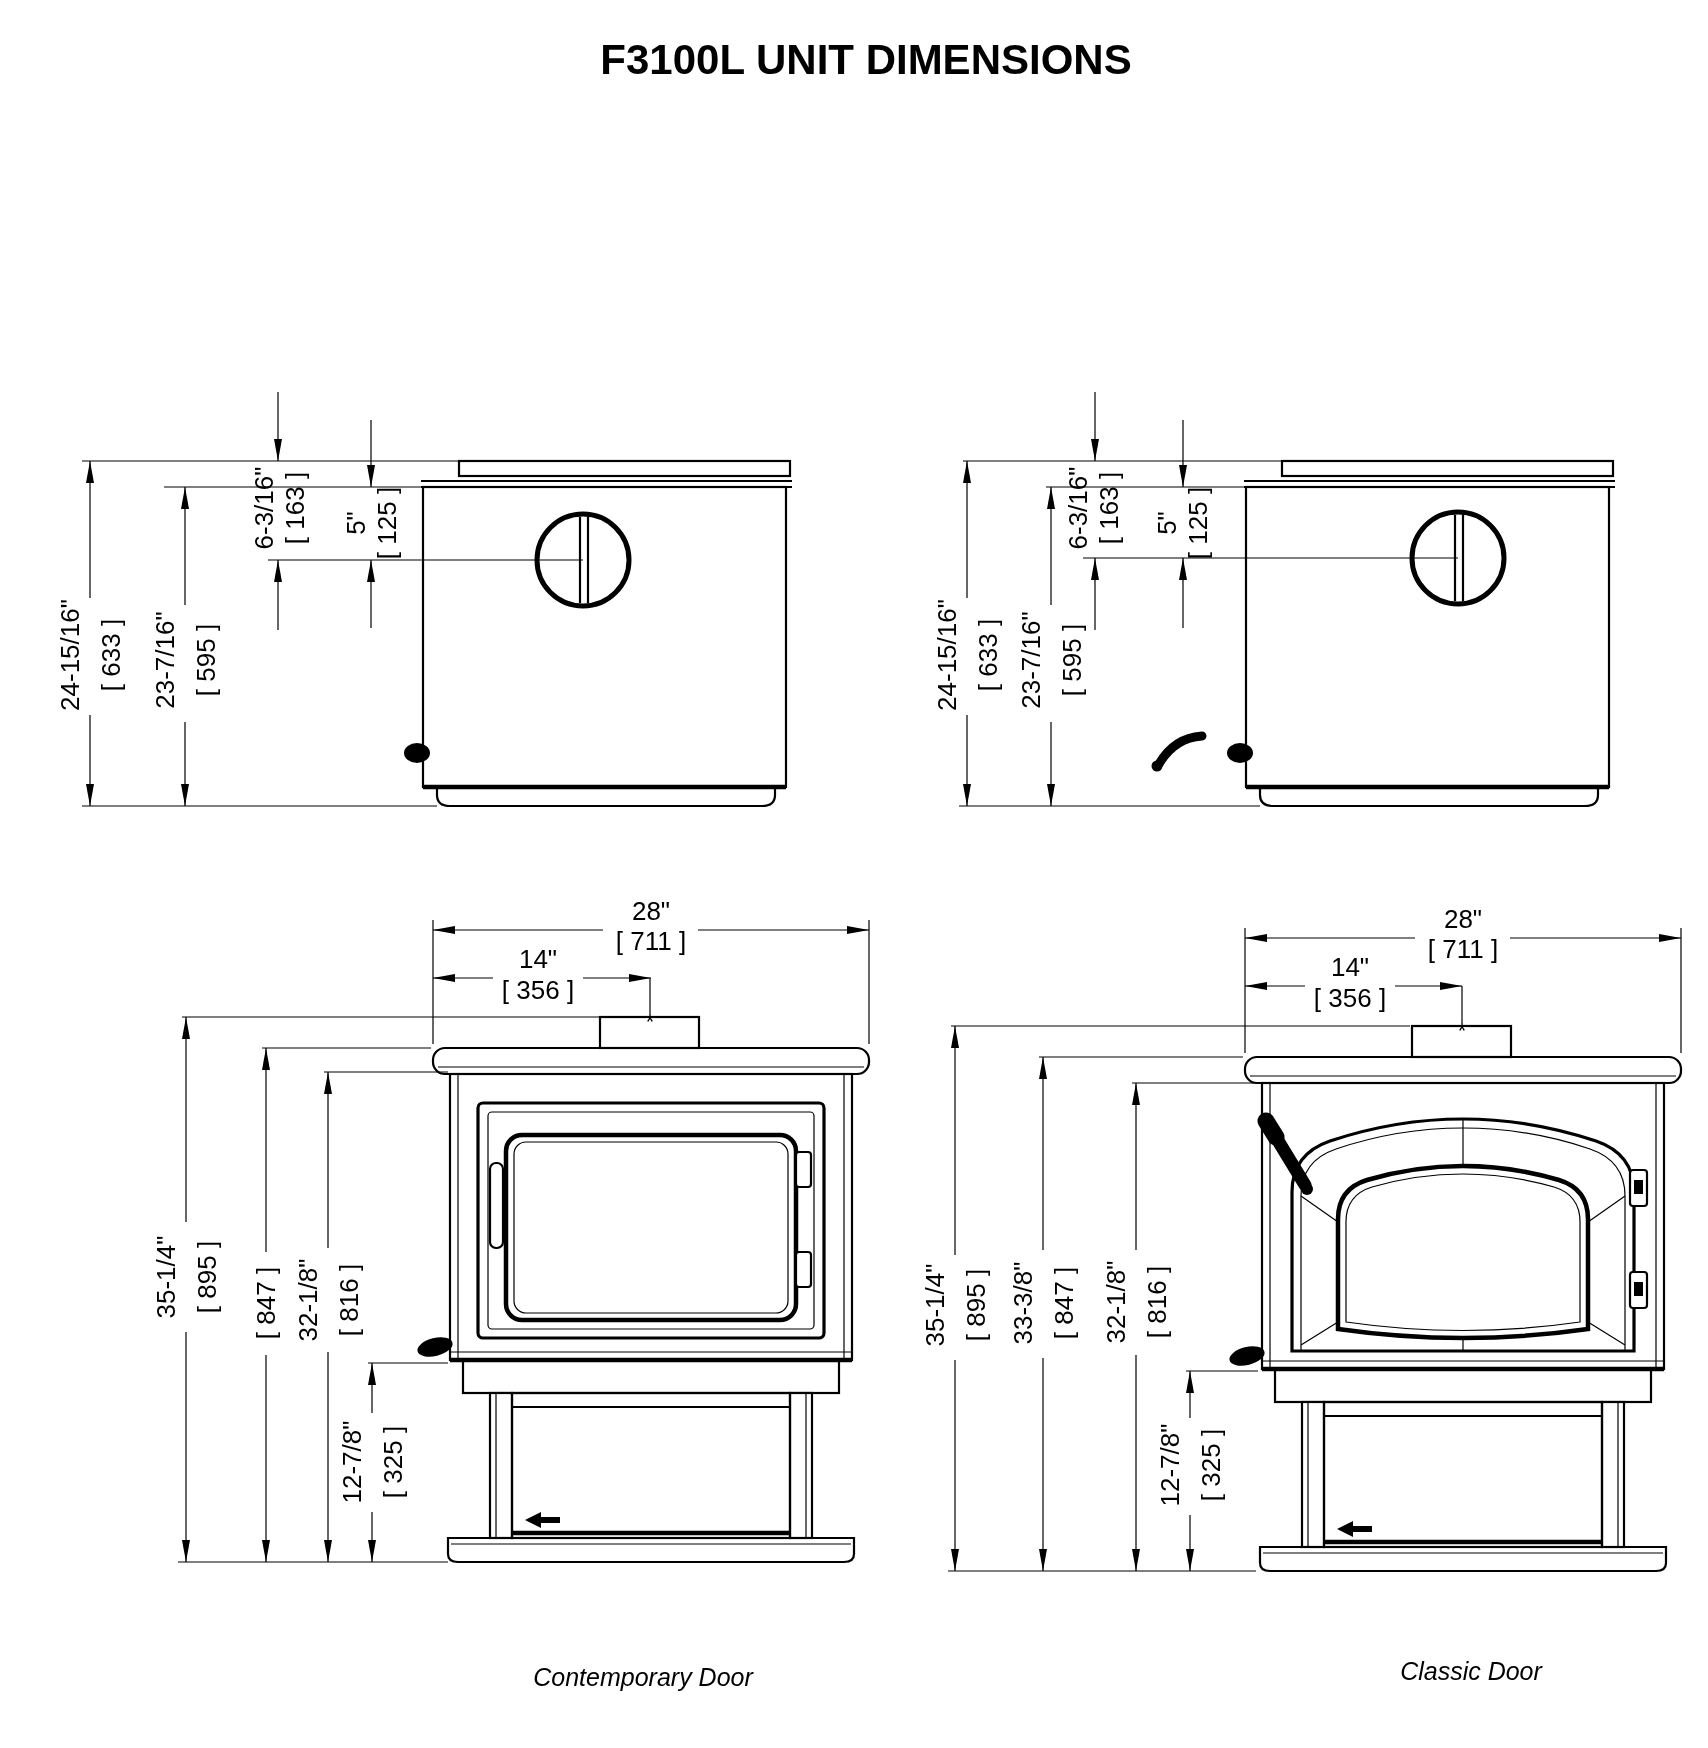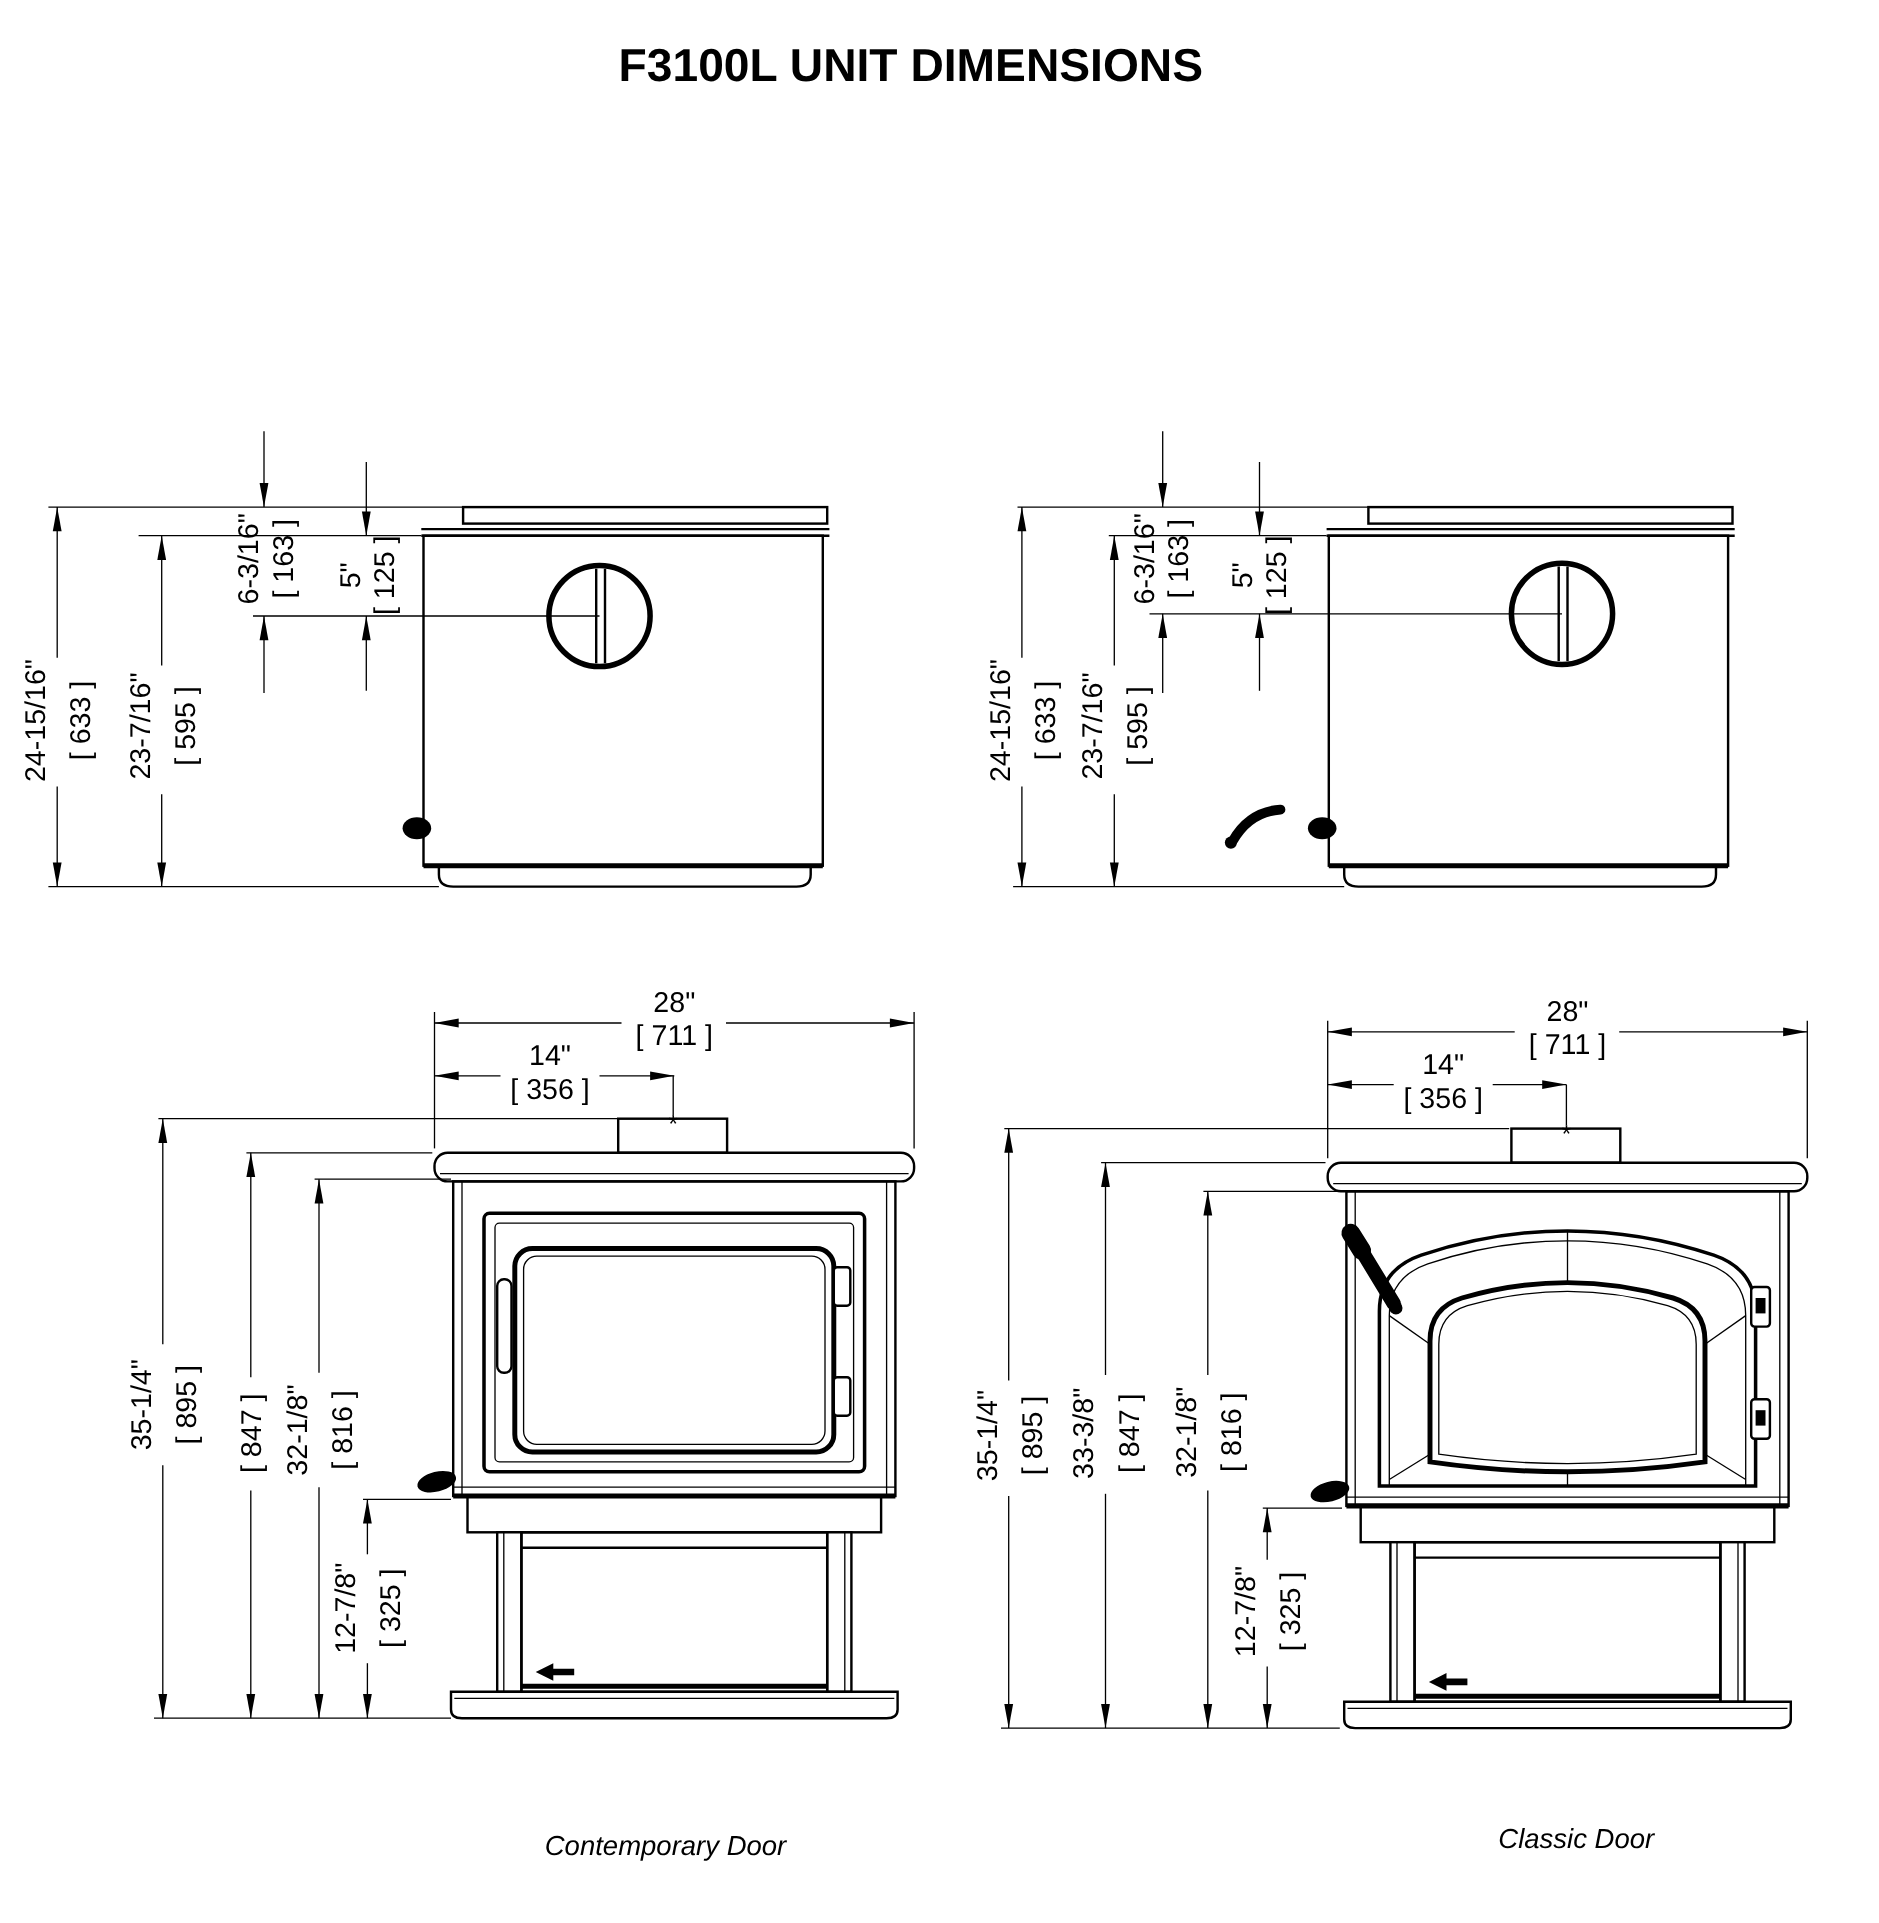--- a/index.html
+++ b/index.html
@@ -1,16 +1,16 @@
 <!DOCTYPE html>
 <html><head>
 <meta charset="utf-8">
 <style>
   html,body{margin:0;padding:0;background:#ffffff;}
-  #canvas{position:relative;width:1500px;height:1748px;background:#ffffff;font-family:"Liberation Sans",sans-serif;}
+  #canvas{position:relative;width:1500px;height:1748px;background:#ffffff;font-family:"Liberation Sans",sans-serif;margin-left:38px;}
   svg{position:absolute;left:0;top:0;}
   .thin{stroke:#000;stroke-width:1.2;fill:none;}
   .obj{stroke:#000;stroke-width:2.2;fill:none;}
   .obj3{stroke:#000;stroke-width:3.2;fill:none;}
   .thick{stroke:#000;stroke-width:4.6;fill:none;}
   .arw{fill:#000;stroke:none;}
   .blk{fill:#000;stroke:none;}
   .wfill{fill:#ffffff;}
   .lbl{font:26px "Liberation Sans",sans-serif;fill:#000;}
   .star{font:22px "Liberation Sans",sans-serif;fill:#000;}

